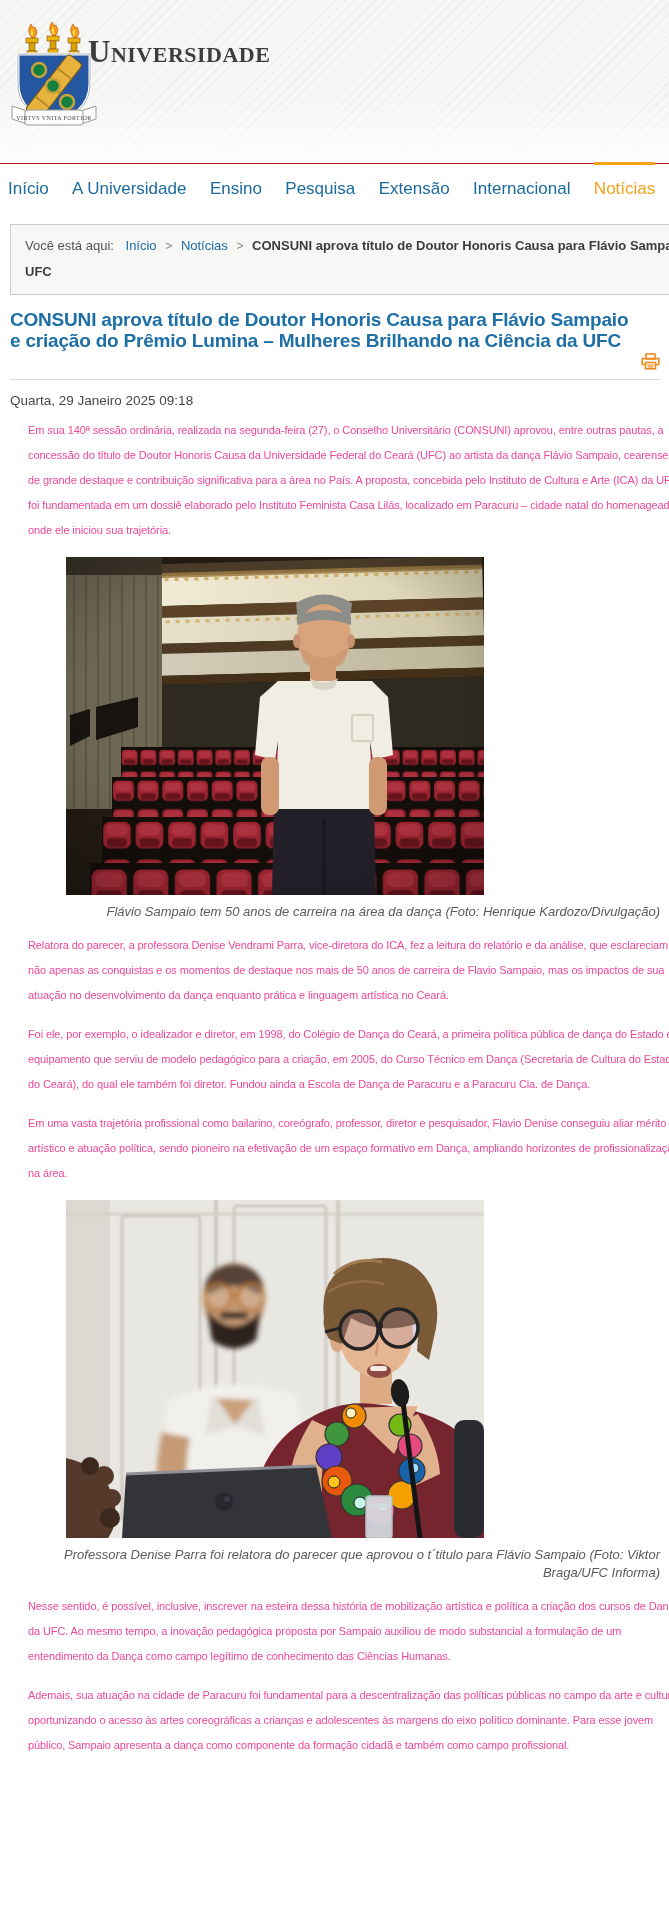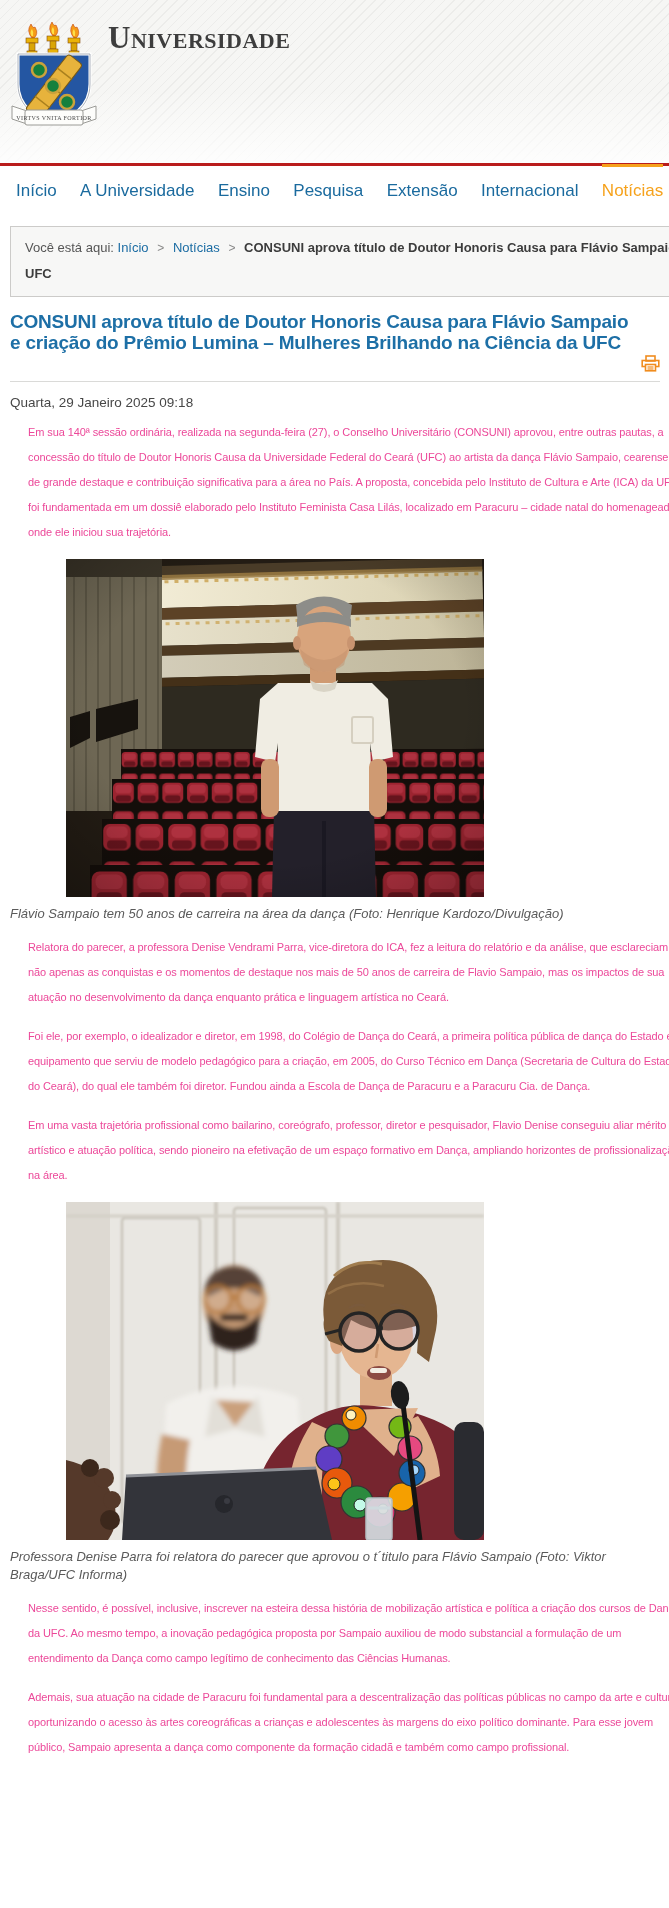--- a/index.html
+++ b/index.html
@@ -13,66 +13,66 @@
     background:
       linear-gradient(rgba(255,255,255,0) 55%, rgba(255,255,255,.85) 100%),
       repeating-linear-gradient(135deg,#f6f6f4 0 6px,#ececeа 6px 7px);
     background-color:#f5f5f3;
   }
   .site-header{background:
       linear-gradient(rgba(255,255,255,0) 55%, rgba(255,255,255,.85) 100%),
       repeating-linear-gradient(135deg,#f6f6f4 0 6px,#ececea 6px 7px);}
   .logo-link{position:absolute;left:8px;top:18px;display:block;text-decoration:none;}
   .univ-name{
-    position:absolute;left:88px;top:22px;color:#3d3d3d;
+    position:absolute;left:88px;top:36px;color:#3d3d3d;
     font-family:"Liberation Serif",serif;font-variant:small-caps;
-    font-weight:600;letter-spacing:.5px;margin-left:20px;
+    font-weight:600;letter-spacing:.5px;
   }
   .univ-name .l1{font-size:31px;line-height:31px;}
   .univ-name .l2{font-size:30px;line-height:31px;}
   
   .main-nav{
-    border-top:3px solid #b91c1c;padding-left:16px;white-space:nowrap;background:#fff;
+    border-top:1px solid #b91c1c;padding-left:8px;white-space:nowrap;background:#fff;
   }
   .nav-item{
     position:relative;display:inline-block;margin-right:19px;
     padding:15px 0 15px;font-size:17px;color:#1a6a9e;cursor:pointer;text-decoration:none;
   }
   .nav-item.active{color:#f6a21c;}
   .tab-indicator{position:absolute;top:-2px;left:0;right:0;height:3px;background:#f6a21c;}
   
   .breadcrumb-box{
     box-sizing:border-box;margin:10px 10px 0;width:1065px;
     background:#f7f7f6;border:1px solid #cccbc9;
     padding:12px 14px 13px;font-size:13px;color:#555;line-height:18px;
   }
   .bc-line1{white-space:nowrap;}
   .bc-line2{margin-top:8px;}
   .breadcrumb-box a{color:#1b6ca3;text-decoration:none;cursor:pointer;}
   .bc-sep{color:#888;margin:0 5px;font-size:12px;}
-  .bc-prefix{}
+  .bc-prefix{margin-right:8px;}
   .bc-current{font-weight:bold;color:#3c3c3c;}
   
   .content{margin:0 10px;width:655px;}
   h1.article-title{
     margin:14px 0 2px;max-width:620px;
     font-size:19px;line-height:21px;font-weight:600;color:#1d6fa6;letter-spacing:-.2px;
   }
   .print-row{width:650px;text-align:right;height:20px;margin:2px 0 0;}
   .print-btn{border:none;background:none;padding:0;cursor:pointer;}
   .rule{border-top:1px solid #dadad8;margin:6px 0 10px;width:650px;}
   .dates{font-size:13.5px;color:#474747;line-height:22px;margin:10px 0 6px;}
   .content p{
     margin:0 18px 14px;width:655px;
     font-size:11px;line-height:25px;color:#ec4899;letter-spacing:-.1px;
   }
   figure{margin:4px 0 12px;padding:0;}
   figure svg.photo{display:block;margin-left:56px;}
   figcaption{
-    width:650px;margin-top:8px;text-align:left;
+    width:650px;margin-top:8px;text-align:right;
     font-style:italic;font-size:13px;line-height:18px;color:#5a5a5a;
   }
 </style>
 </head>
 <body>
 
 <div class="page">
 
   <header class="site-header">
     <a class="logo-link">

